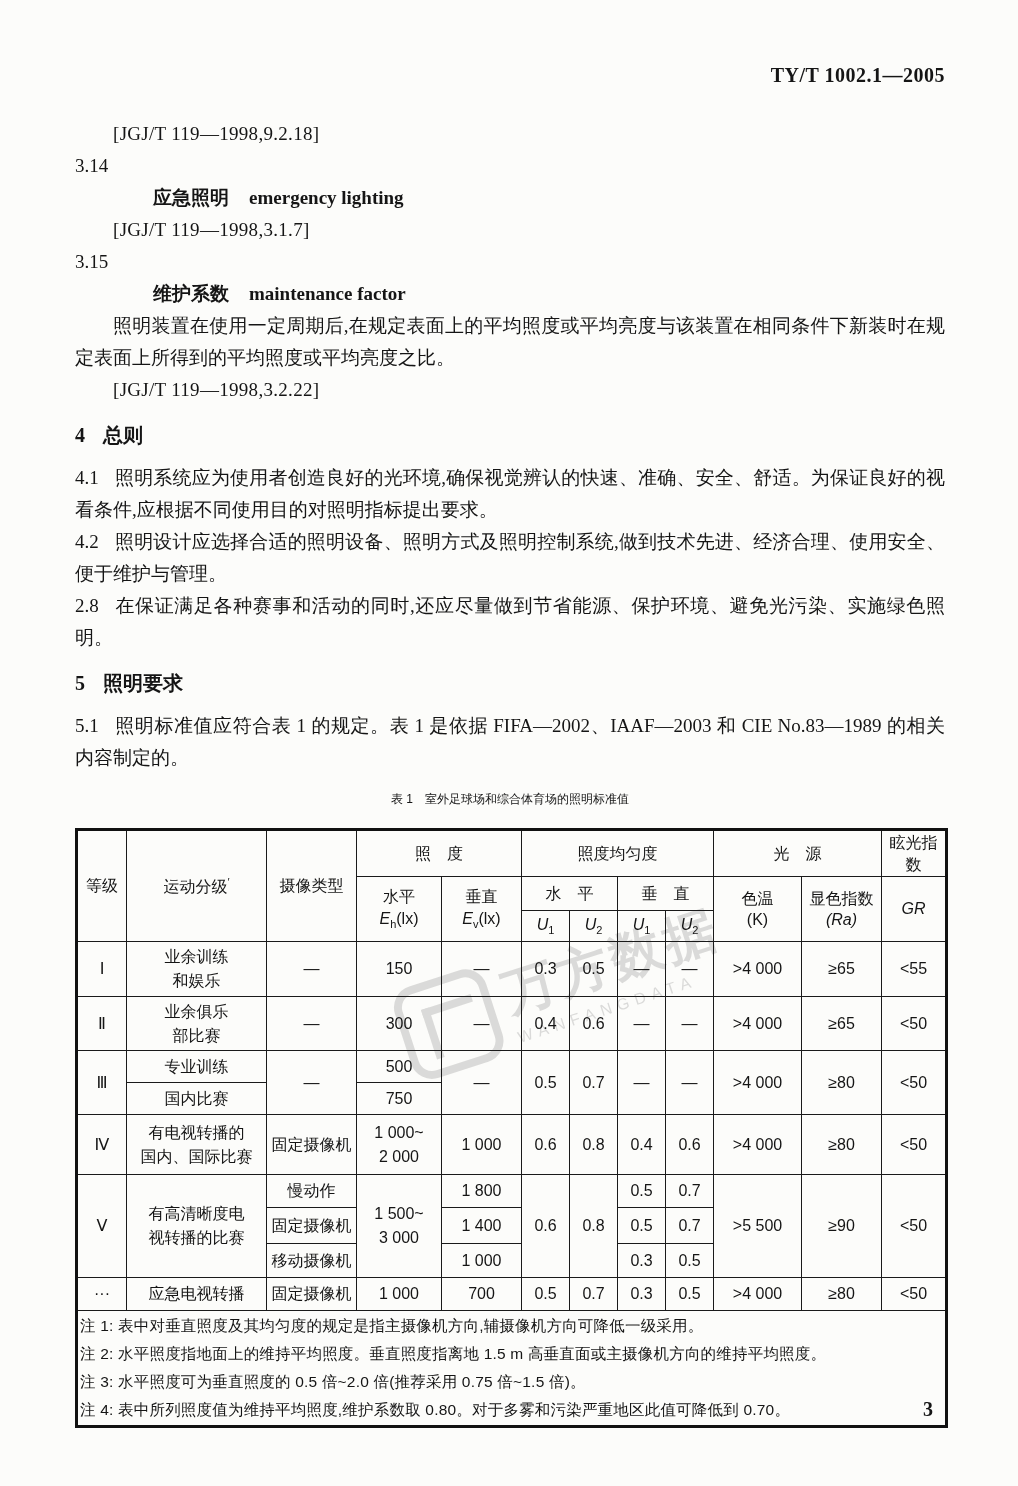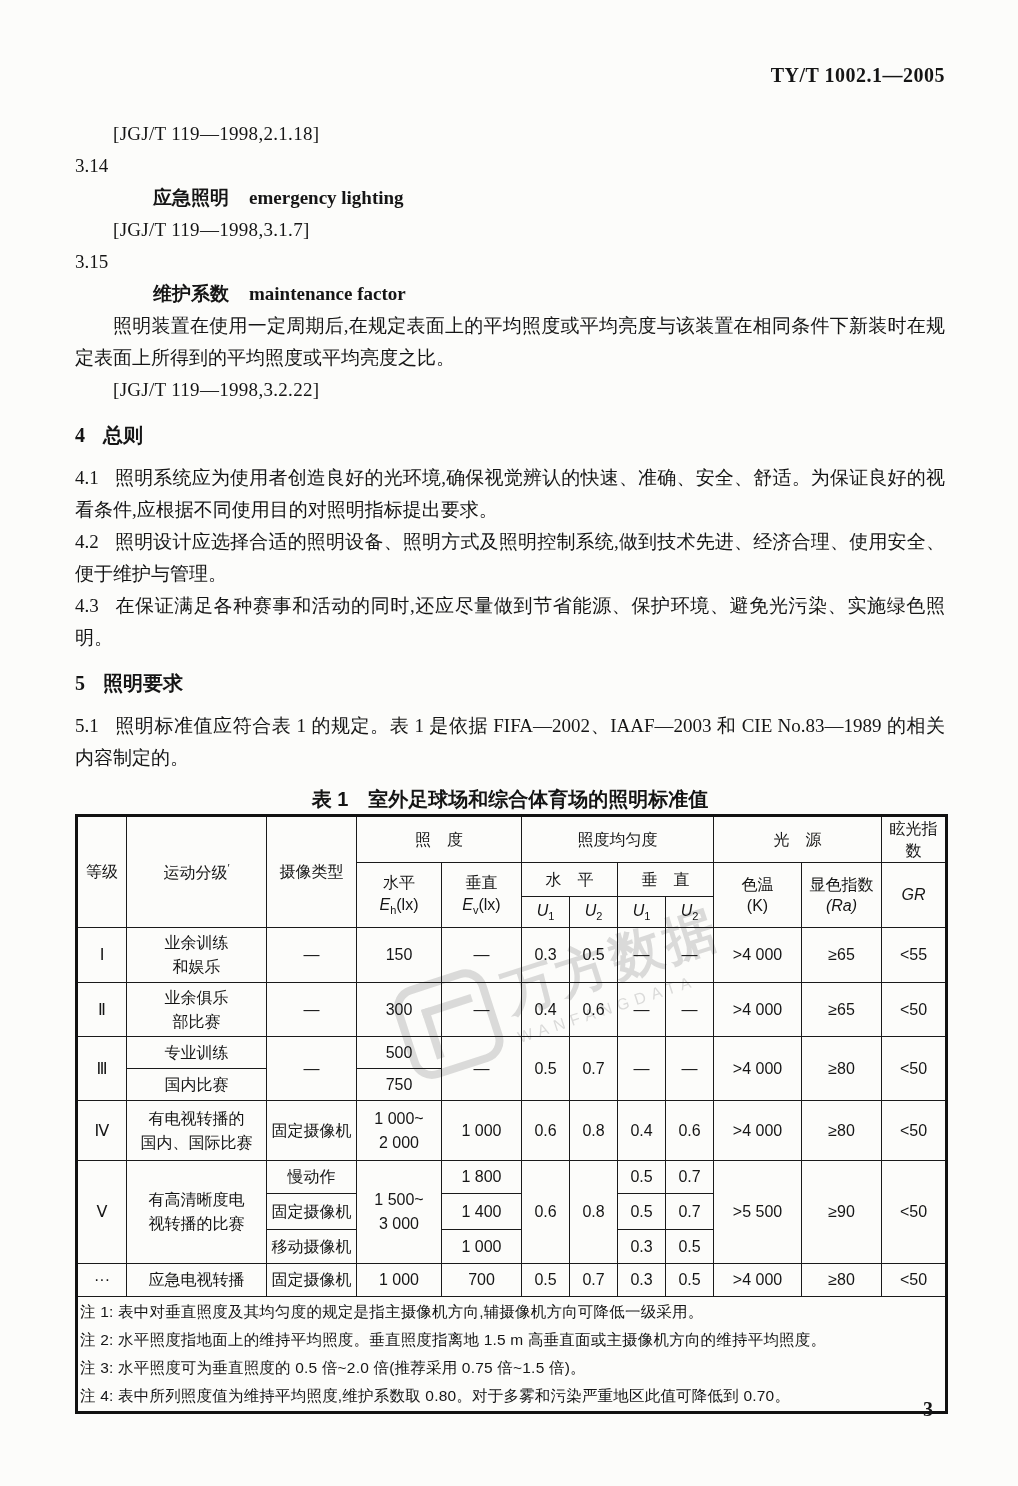--- a/index.html
+++ b/index.html
@@ -20,22 +20,22 @@
   .term-en { margin-left:20px; font-family:"Liberation Serif","DejaVu Serif",serif; }
   .para { font-size:19px; line-height:32px; text-align:justify; }
   .para.indent-first { text-indent:2em; }
 
   .sec-heading { font-weight:bold; font-size:20px; line-height:30px;
     font-family:"Liberation Sans","DejaVu Sans",sans-serif; margin:14px 0 12px 0; }
   .sec-heading .sec-num { margin-right:18px; font-family:"Liberation Serif","DejaVu Serif",serif; }
   .clause { font-size:19px; line-height:32px; text-align:justify; }
   .clause-num { margin-right:16px; }
 
-  .tbl-caption { text-align:center; font-weight:bold; font-size:20px; line-height:30px;
-    font-family:"Liberation Sans","DejaVu Sans",sans-serif; margin:10px 0 0 0; white-space:pre-wrap; }
+  .tbl-caption { text-align:center; font-weight:normal; font-size:12px; line-height:30px;
+    font-family:"Liberation Sans","DejaVu Sans",sans-serif; margin:10px 0 14px 0; white-space:pre-wrap; }
 
   table.std { border-collapse:collapse; width:870px; table-layout:fixed;
     font-family:"Liberation Sans","DejaVu Sans",sans-serif; font-size:16px;
     border:3px solid #111; }
   table.std th, table.std td {
     border:1px solid #1a1a1a; text-align:center; vertical-align:middle;
     padding:1px 2px; font-weight:normal; line-height:1.35;
   }
   table.std th { white-space:pre-wrap; }
   tr.h1 { height:38px; } tr.h2 { height:34px; } tr.h3 { height:31px; }
@@ -76,21 +76,21 @@
     <span class="wm-body">
       <span class="wm-text">万方数据</span>
       <span class="wm-sub">WANFANGDATA</span>
     </span>
   </div>
 
   <div class="content">
 
     <div class="doc-number">TY/T 1002.1—2005</div>
 
-    <div class="ref">[JGJ/T 119—1998,2.1.18]</div>
+    <div class="ref">[JGJ/T 119—1998,9.2.18]</div>
 
     <div class="term-num">3.14</div>
     <div class="term-line">
       <span class="term-cn">应急照明</span><span class="term-en">emergency lighting</span>
     </div>
     <div class="ref">[JGJ/T 119—1998,3.1.7]</div>
 
     <div class="term-num">3.15</div>
     <div class="term-line">
       <span class="term-cn">维护系数</span><span class="term-en">maintenance factor</span>
@@ -101,21 +101,21 @@
     <div class="sec-heading">
       <span class="sec-num">4</span><span>总则</span>
     </div>
     <div class="clause">
       <span class="clause-num">4.1</span><span>照明系统应为使用者创造良好的光环境,确保视觉辨认的快速、准确、安全、舒适。为保证良好的视看条件,应根据不同使用目的对照明指标提出要求。</span>
     </div>
     <div class="clause">
       <span class="clause-num">4.2</span><span>照明设计应选择合适的照明设备、照明方式及照明控制系统,做到技术先进、经济合理、使用安全、便于维护与管理。</span>
     </div>
     <div class="clause">
-      <span class="clause-num">4.3</span><span>在保证满足各种赛事和活动的同时,还应尽量做到节省能源、保护环境、避免光污染、实施绿色照明。</span>
+      <span class="clause-num">2.8</span><span>在保证满足各种赛事和活动的同时,还应尽量做到节省能源、保护环境、避免光污染、实施绿色照明。</span>
     </div>
 
     <div class="sec-heading">
       <span class="sec-num">5</span><span>照明要求</span>
     </div>
     <div class="clause">
       <span class="clause-num">5.1</span><span>照明标准值应符合表 1 的规定。表 1 是依据 FIFA—2002、IAAF—2003 和 CIE No.83—1989 的相关内容制定的。</span>
     </div>
 
     <div class="tbl-caption">表 1　室外足球场和综合体育场的照明标准值</div>

